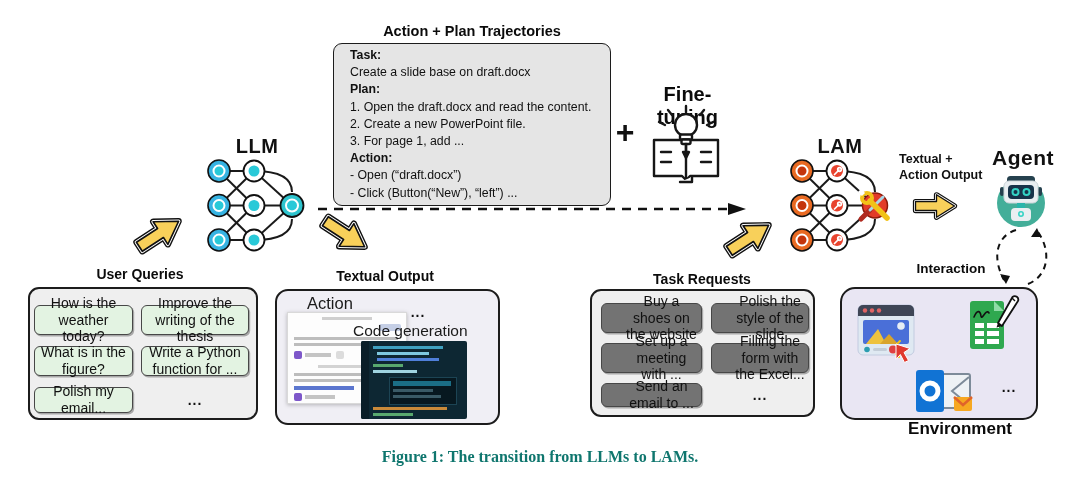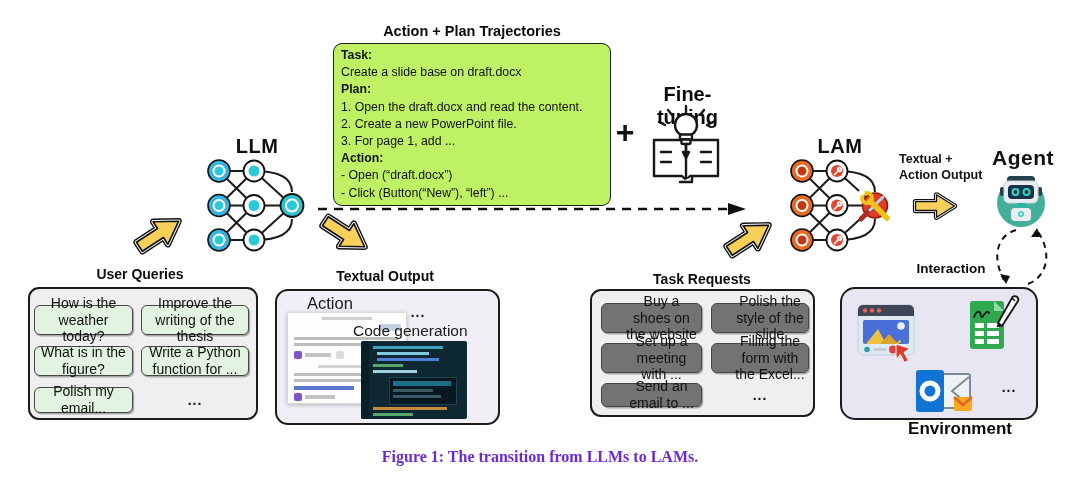--- a/index.html
+++ b/index.html
@@ -2,22 +2,22 @@
 <html><head>
 <meta charset="utf-8">
 <style>
   html,body{margin:0;padding:0;background:#fff;}
   #figure{position:relative;width:1080px;height:489px;background:#fff;
           font-family:"Liberation Sans",sans-serif;color:#111;overflow:hidden;}
   .abs{position:absolute;}
   .ttl{font-weight:bold;font-size:14px;text-align:center;color:#0b0b0b;}
   .big-lbl{font-weight:bold;font-size:20px;text-align:center;letter-spacing:.5px;}
   
-  .traj-box{background:#bef264;border:1.8px solid #1c1c1c;border-radius:9px;
-            padding:3px 7px;box-sizing:border-box;font-size:12.3px;line-height:17.2px;}
+  .traj-box{background:#e5e5e5;border:1.8px solid #1c1c1c;border-radius:9px;
+            padding:3px 16px;box-sizing:border-box;font-size:12.3px;line-height:17.2px;}
   .tline{white-space:nowrap;}
   .t-bold{font-weight:bold;}
   
   .panel{background:#efefef;border:2px solid #1c1c1c;border-radius:11px;box-sizing:border-box;}
   .env{background:#e9e6f3;border-radius:15px;}
   .qbox{position:absolute;display:flex;align-items:center;justify-content:center;
         text-align:center;font-size:14px;line-height:1.18;border:1.5px solid #474747;
         border-radius:6px;box-shadow:1.2px 1.6px 0 rgba(110,110,110,.55);
         padding:1px 3px;box-sizing:border-box;}
   .green{background:#e3f3e2;}
@@ -27,21 +27,21 @@
   
   .sub-lbl{position:absolute;font-size:16px;color:#1a1a1a;}
   .chat-mock{position:absolute;background:#fdfdfd;border:1px solid #d9d9d9;
              box-shadow:0 1px 4px rgba(0,0,0,.25);overflow:hidden;z-index:1;}
   .chat-mock div{position:absolute;}
   .code-mock{position:absolute;background:#0d2733;border-radius:2px;overflow:hidden;z-index:2;}
   .code-mock div{position:absolute;}
   .rot-up{transform:rotate(-33deg);}
   .rot-down{transform:rotate(33deg);}
   .caption{font-family:"Liberation Serif",serif;font-weight:bold;font-size:16px;
-           text-align:center;color:#6d28d9;}
+           text-align:center;color:#0f766e;}
   .tao{font-weight:bold;font-size:12.5px;text-align:left;line-height:1.25;}
   svg{display:block;overflow:visible;}
 </style>
 </head>
 <body>
 
 <div id="figure">
 
   <div class="abs ttl" style="left:333px;top:23px;width:278px;font-size:14.5px;">Action + Plan Trajectories</div>
   <div class="abs traj-box" style="left:333px;top:43px;width:278px;height:163px;">

